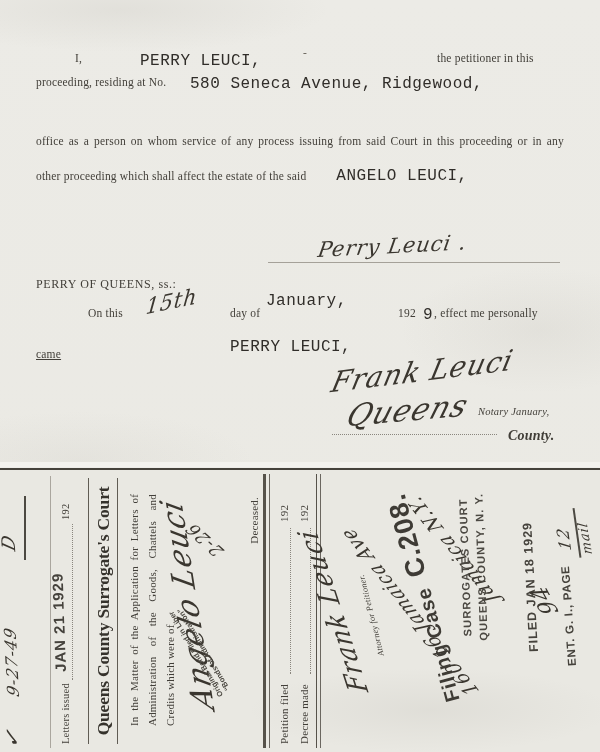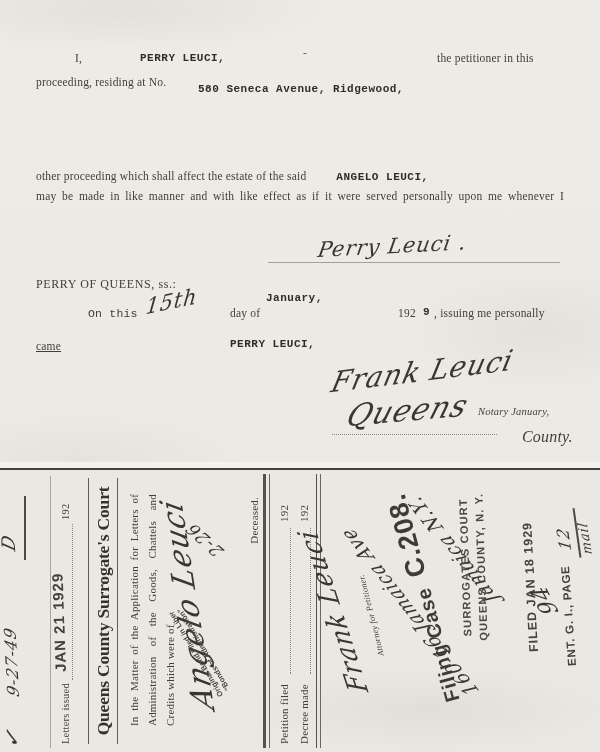--- a/index.html
+++ b/index.html
@@ -6,21 +6,21 @@
   body{width:600px;height:752px;overflow:hidden;background:#dcdad5;}
   #paper{position:relative;width:600px;height:752px;background:#ecebe6;
     background-image:
       radial-gradient(ellipse 300px 60px at 120px 10px, rgba(150,145,135,.12), transparent 70%),
       radial-gradient(ellipse 200px 90px at 540px 330px, rgba(150,145,135,.10), transparent 70%),
       radial-gradient(ellipse 250px 70px at 80px 460px, rgba(150,145,135,.08), transparent 70%),
       linear-gradient(#ecebe6, #eae9e3);
     font-family:"Liberation Serif", serif;}
   .abs{position:absolute;}
   .pr{font-family:"Liberation Serif", serif;color:#413e38;font-size:11.5px;letter-spacing:.2px;}
-  .tw{font-family:"Liberation Mono", monospace;font-weight:700;color:#302d29;font-size:11px;letter-spacing:.5px;}
+  .tw{font-family:"Liberation Mono", monospace;font-weight:400;color:#302d29;font-size:16px;letter-spacing:.5px;}
   .hw{font-family:"DejaVu Serif", serif;font-style:italic;color:#3a362f;transform-origin:left center;letter-spacing:1px;}
   .stamp{font-family:"Liberation Sans", sans-serif;font-weight:700;color:#524e48;transform-origin:left center;}
   .jline{width:528px;text-align:justify;text-align-last:justify;}
   .pre{white-space:pre;}
   .rule{background:#8e8a82;height:1px;}
   .dotline{border-bottom:1.5px dotted #8a867e;height:10px;}
   .solline{border-top:1px solid #a5a199;}
   
   #docket-strip{position:absolute;left:0;top:470px;width:600px;height:282px;background:#e9e8e2;
     background-image:radial-gradient(ellipse 260px 60px at 430px 240px, rgba(140,135,125,.10), transparent 70%);}
@@ -34,51 +34,51 @@
 <body>
 
 <div id="paper">
 
   <span class="abs pr" style="left:75px;top:52px;">I,</span>
   <span class="abs tw" style="left:140px;top:52px;">PERRY LEUCI,</span>
   <span class="abs pr" style="left:303px;top:46px;color:#6b6press;color:#6b675f;">-</span>
   <span class="abs pr" style="left:437px;top:52px;">the petitioner in this</span>
 
   <span class="abs pr" style="left:36px;top:76px;">proceeding, residing at No.</span>
-  <span class="abs tw" style="left:198px;top:75px;margin-top:8px;">580 Seneca Avenue, Ridgewood,</span>
+  <span class="abs tw" style="left:190px;top:75px;">580 Seneca Avenue, Ridgewood,</span>
 
+  <div class="abs pr jline" style="left:36px;top:135px;">office as a person on whom service of any process  issuing from said Court in this proceeding or in any</div>
   <div class="abs" style="left:36px;top:166px;">
     <span class="pr">other proceeding which shall affect the estate of the said</span>
     <span class="tw" style="margin-left:26px;">ANGELO LEUCI,</span>
   </div>
 
-  <div class="abs pr jline" style="left:36px;top:190px;">may be made in like manner and with like effect as  if it  were served personally upon me whenever I</div>
 
   <div class="abs solline" style="left:268px;top:262px;width:292px;"></div>
   <span class="abs hw" style="left:318px;top:238px;font-size:21px;transform:rotate(-3deg) skewX(-12deg);">Perry Leuci .</span>
 
   <span class="abs pr" style="left:36px;top:277px;font-size:12px;letter-spacing:.6px;">PERRY OF QUEENS, ss.:</span>
 
-  <span class="abs pr" style="left:88px;top:307px;font-family:Liberation Mono, monospace;">On this</span>
+  <span class="abs pr" style="left:88px;top:307px;">On this</span>
   <span class="abs hw" style="left:146px;top:295px;font-size:21px;transform:rotate(-12deg) skewX(-18deg);">15th</span>
   <span class="abs pr" style="left:230px;top:307px;">day of</span>
   <span class="abs tw" style="left:266px;top:292px;">January,</span>
   <span class="abs pr" style="left:398px;top:307px;">192</span>
   <span class="abs tw" style="left:423px;top:306px;">9</span>
-  <span class="abs pr" style="left:434px;top:307px;">, issuing me personally</span>
+  <span class="abs pr" style="left:434px;top:307px;">, effect me personally</span>
 
-  <span class="abs pr" style="left:36px;top:340px;text-decoration:underline;">came</span>
+  <span class="abs pr" style="left:36px;top:348px;text-decoration:underline;">came</span>
   <span class="abs tw" style="left:230px;top:338px;">PERRY LEUCI,</span>
 
 
   <span class="abs hw" style="left:332px;top:366px;font-size:28px;transform:rotate(-7deg) skewX(-20deg);">Frank Leuci</span>
   <span class="abs pr" style="left:478px;top:406px;font-style:italic;font-size:10.5px;">Notary January,</span>
   <span class="abs hw" style="left:348px;top:398px;font-size:30px;transform:rotate(-5deg) skewX(-22deg);">Queens</span>
   <div class="abs dotline" style="left:332px;top:424px;width:165px;"></div>
-  <span class="abs pr" style="left:522px;top:428px;font-style:italic;font-size:16px;">County.</span>
+  <span class="abs pr" style="left:508px;top:428px;font-style:italic;font-size:14px;font-weight:bold;">County.</span>
 
   <div class="sep-light"></div>
   <div class="sep-dark"></div>
   <div class="sep-bottom"></div>
 
   <div id="docket-strip">
     <div id="docket-inner">
 
       <span class="abs hw" style="left:4px;top:-2px;font-size:22px;transform:rotate(8deg);">✓</span>
       <span class="abs hw" style="left:56px;top:4px;font-size:16px;transform:rotate(-3deg) skewX(-15deg);">9-27-49</span>

